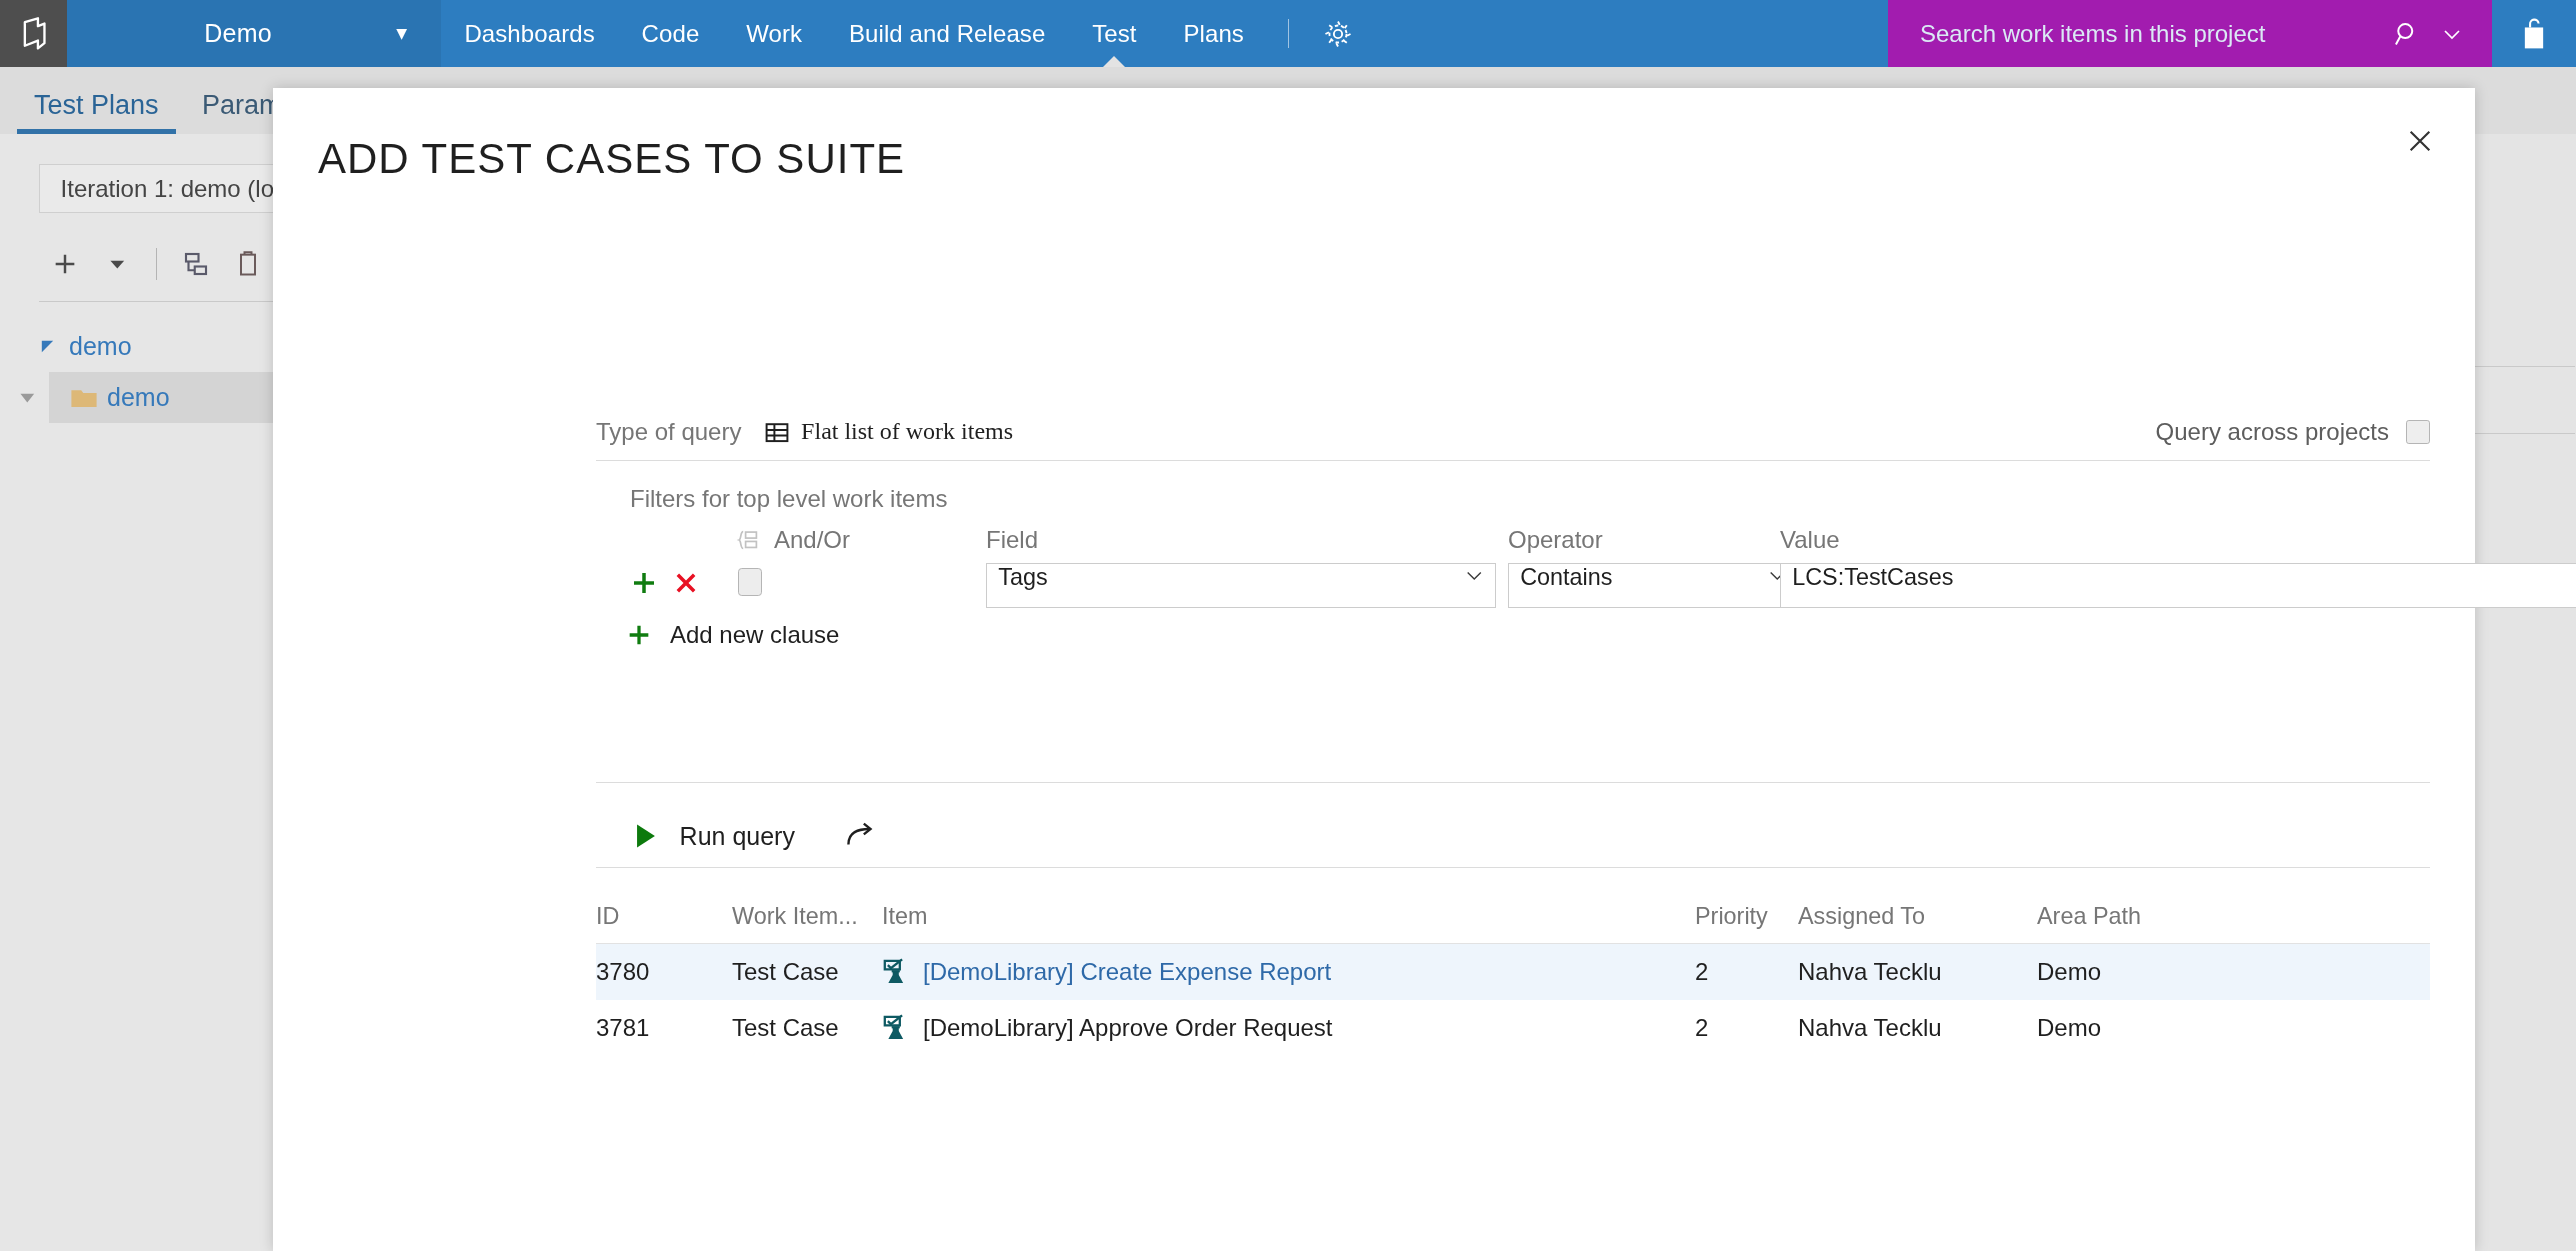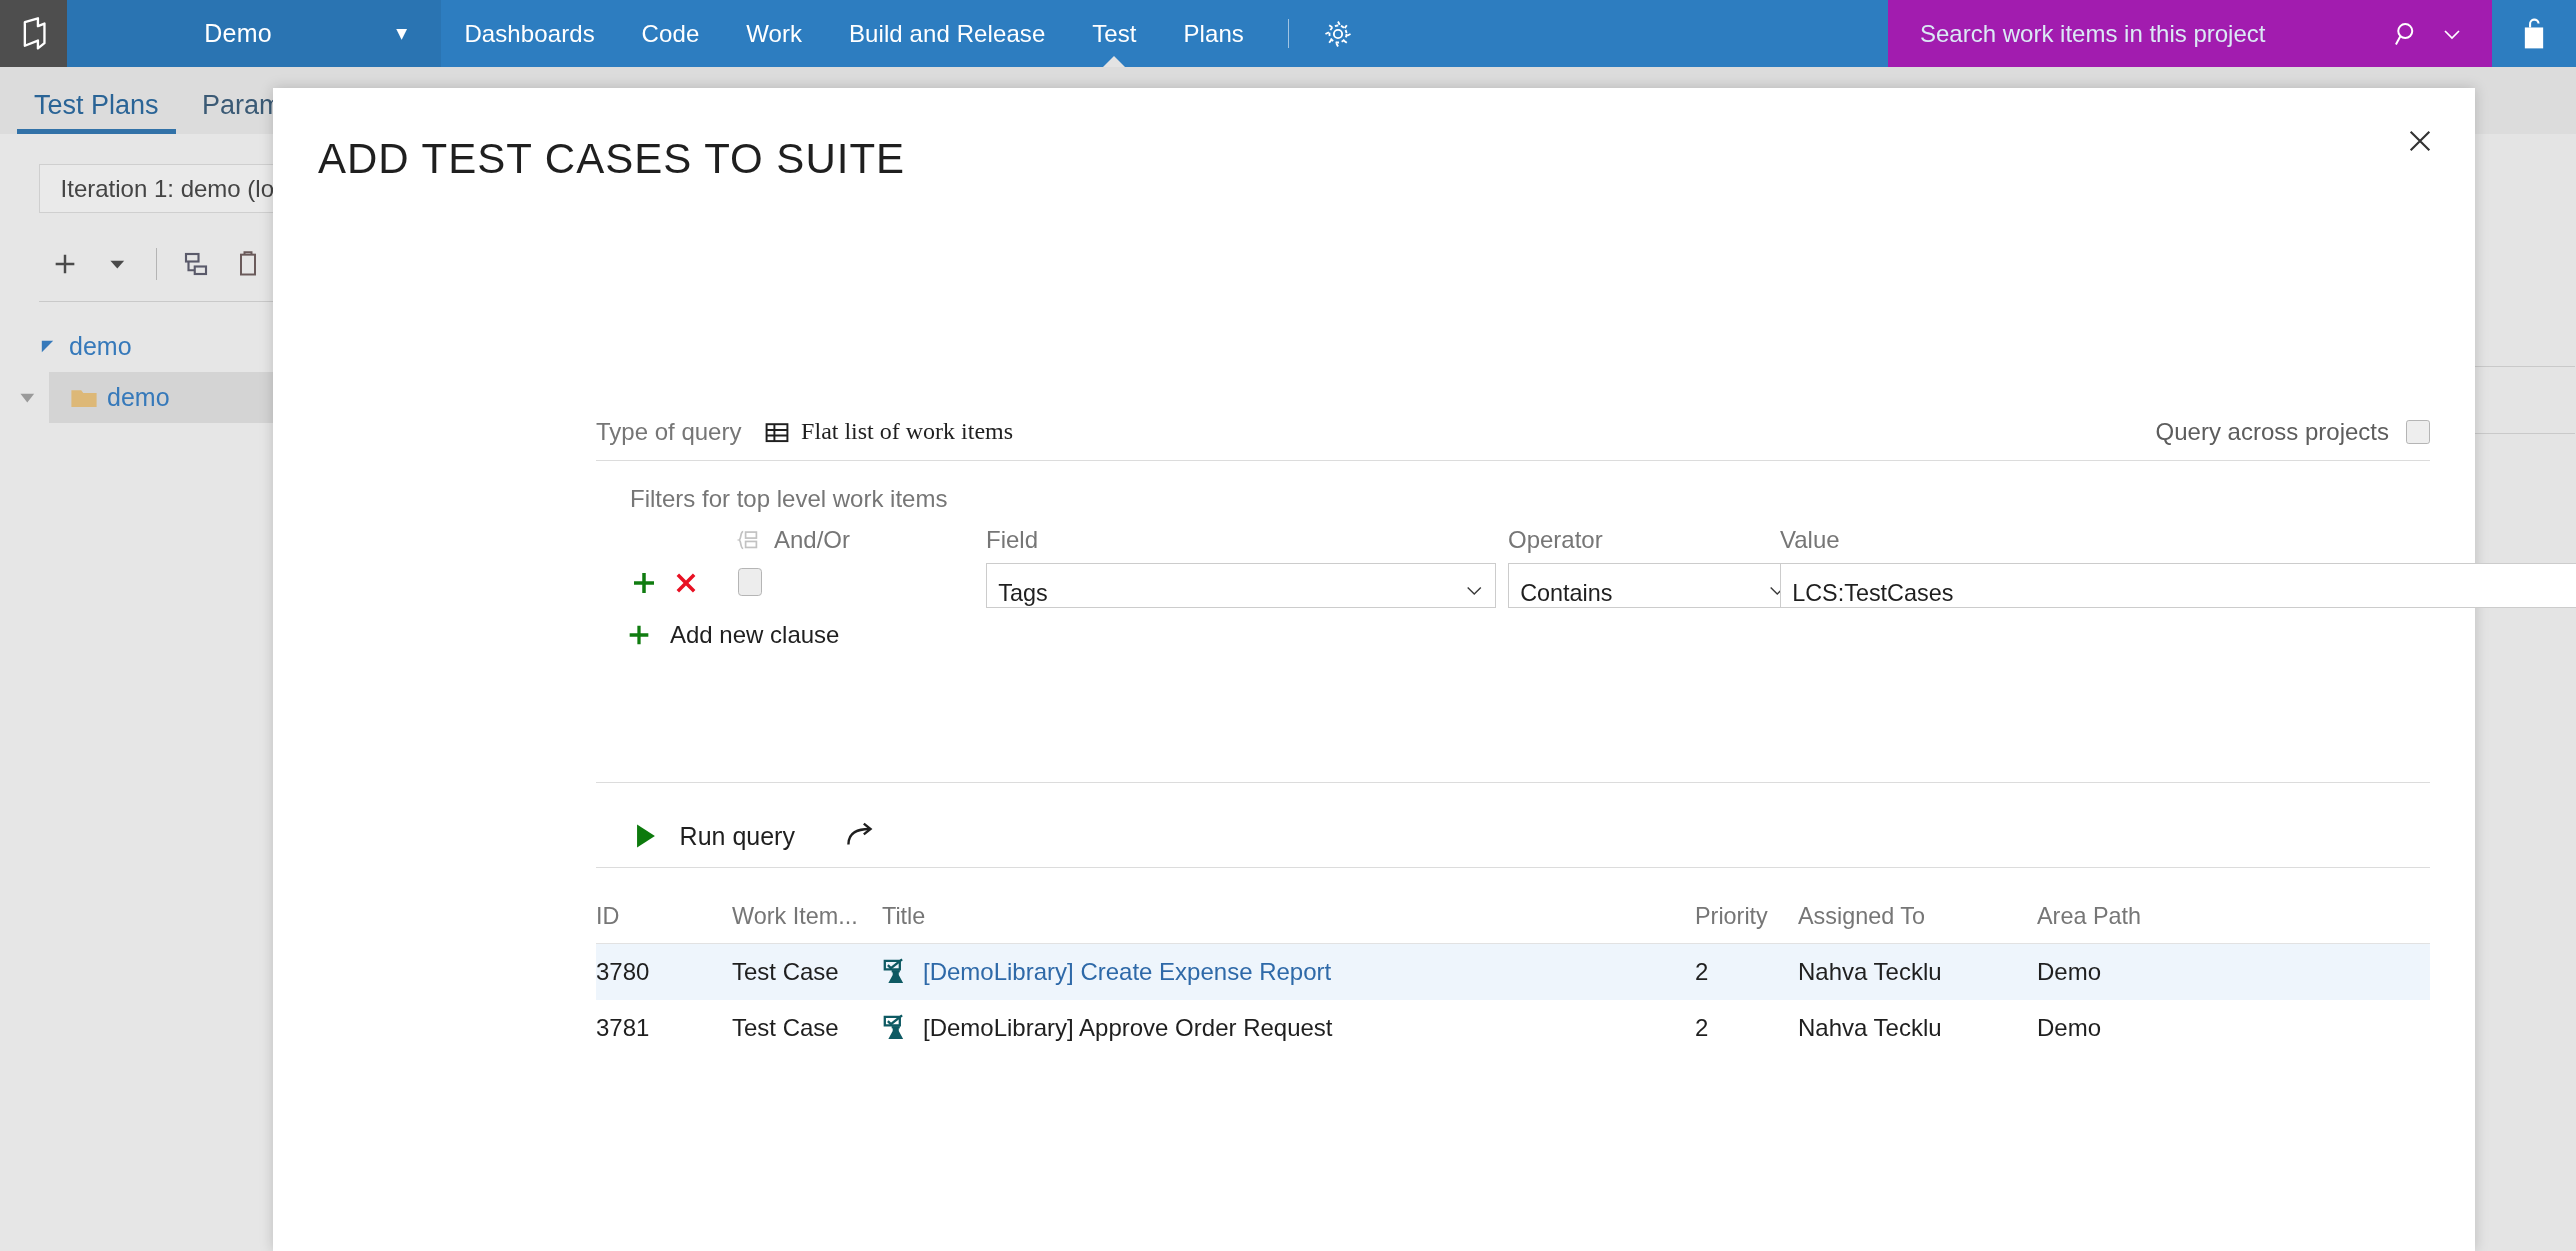--- a/index.html
+++ b/index.html
@@ -329,21 +329,21 @@
     border: 0.9px solid #b5b5b5; border-radius: 3.7px;
     background: #ededed; box-sizing: border-box;
   }
   .sel-box {
     position: absolute;
     height: 45px;
     border: 0.9px solid #cccccc;
     background: #ffffff;
     box-sizing: border-box;
     display: flex;
-    align-items: flex-end;
+    align-items: flex-start;
     padding: 0 9.4px 0 11.2px;
     font-size: 23.4px;
     color: #1f1f1f;
   }
   .sel-box .sel-text { flex: 1; white-space: nowrap; overflow: hidden; }
   .sel-box .sel-chev { color: #3a3a3a; font-size: 19.6px; padding-left: 5.6px; }
   #field-select    { left: 390px;  top: 2.8px; width: 510px; }
   #operator-select { left: 912px;  top: 2.8px; width: 291px; }
   #value-select    { left: 1184px; top: 2.8px; width: 931px; }
 
@@ -647,21 +647,21 @@
         </g>
       </svg>
     </span>
   </div>
   <div id="runquery-divider2"></div>
 
   <div id="results">
     <div class="grid-head">
       <div class="cell c-id">ID</div>
       <div class="cell c-type">Work Item...</div>
-      <div class="cell c-title">Title</div>
+      <div class="cell c-title">Item</div>
       <div class="cell c-pri">Priority</div>
       <div class="cell c-assign">Assigned To</div>
       <div class="cell c-area">Area Path</div>
     </div>
 
     <div class="grid-row sel">
       <div class="cell c-id">3780</div>
       <div class="cell c-type">Test Case</div>
       <div class="cell c-title">
         <span class="tc-icon">

